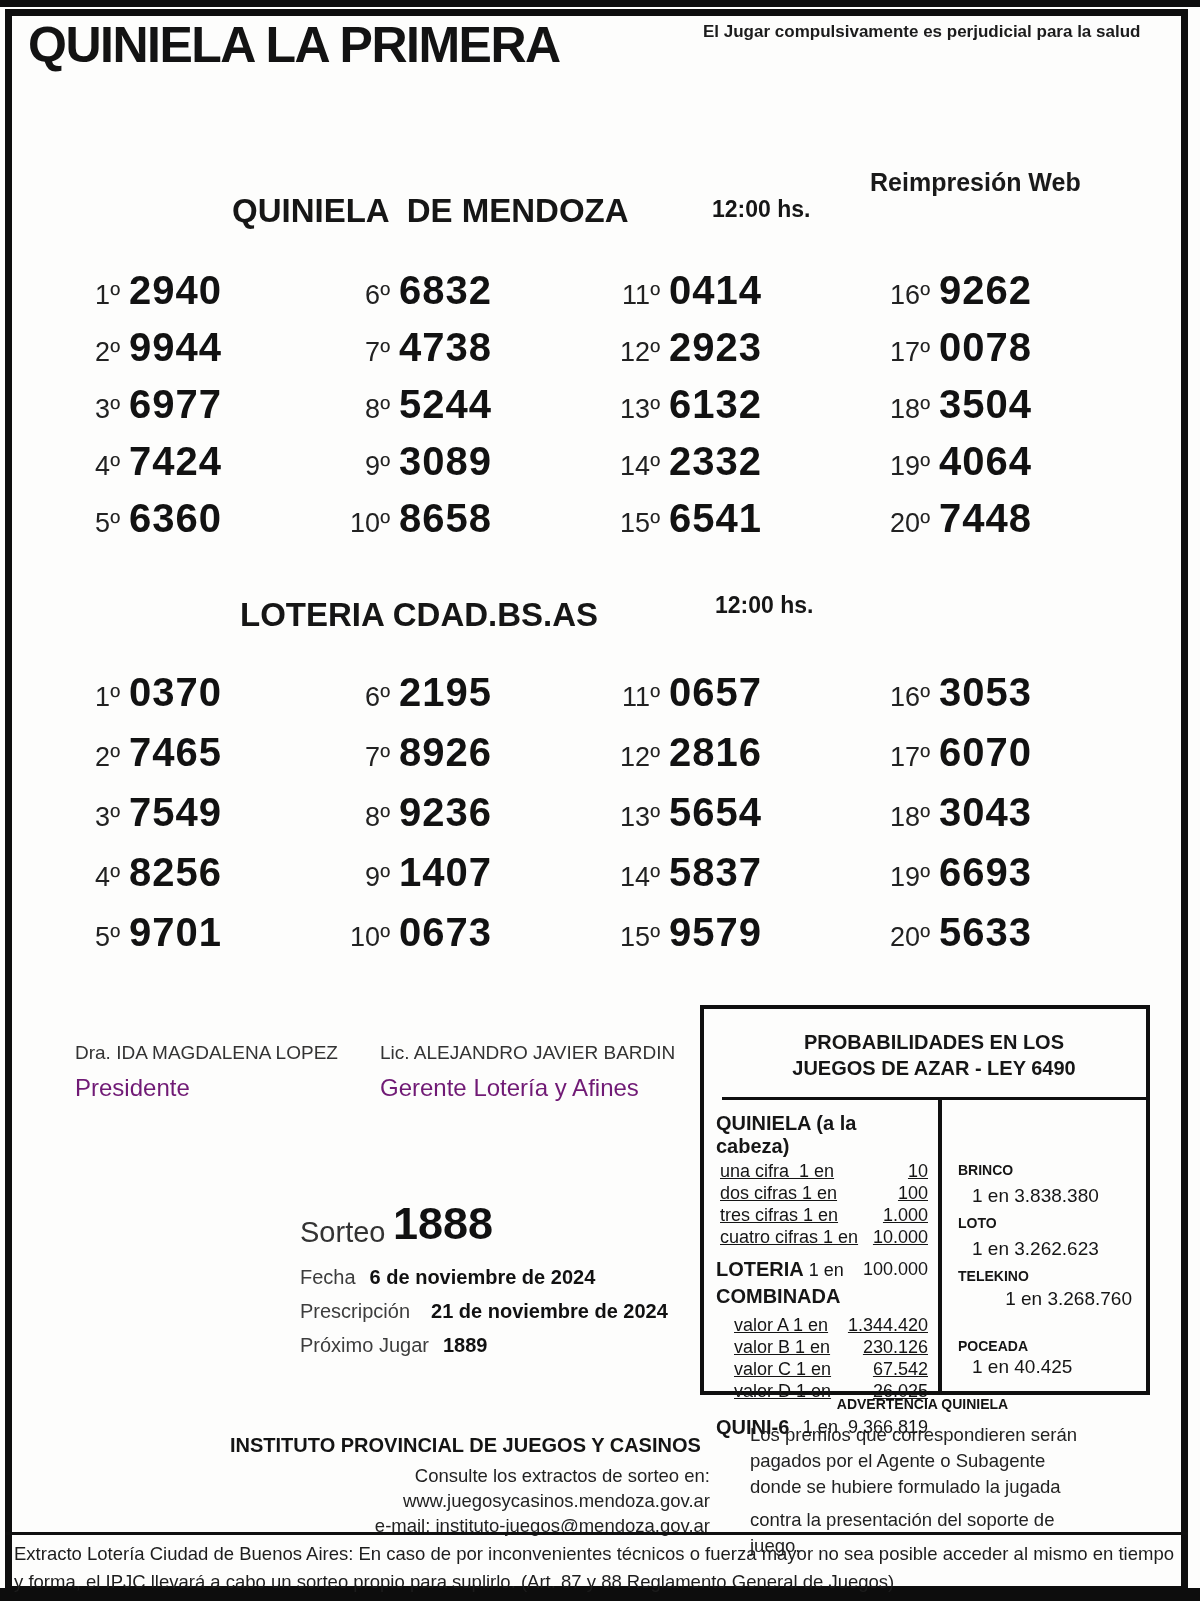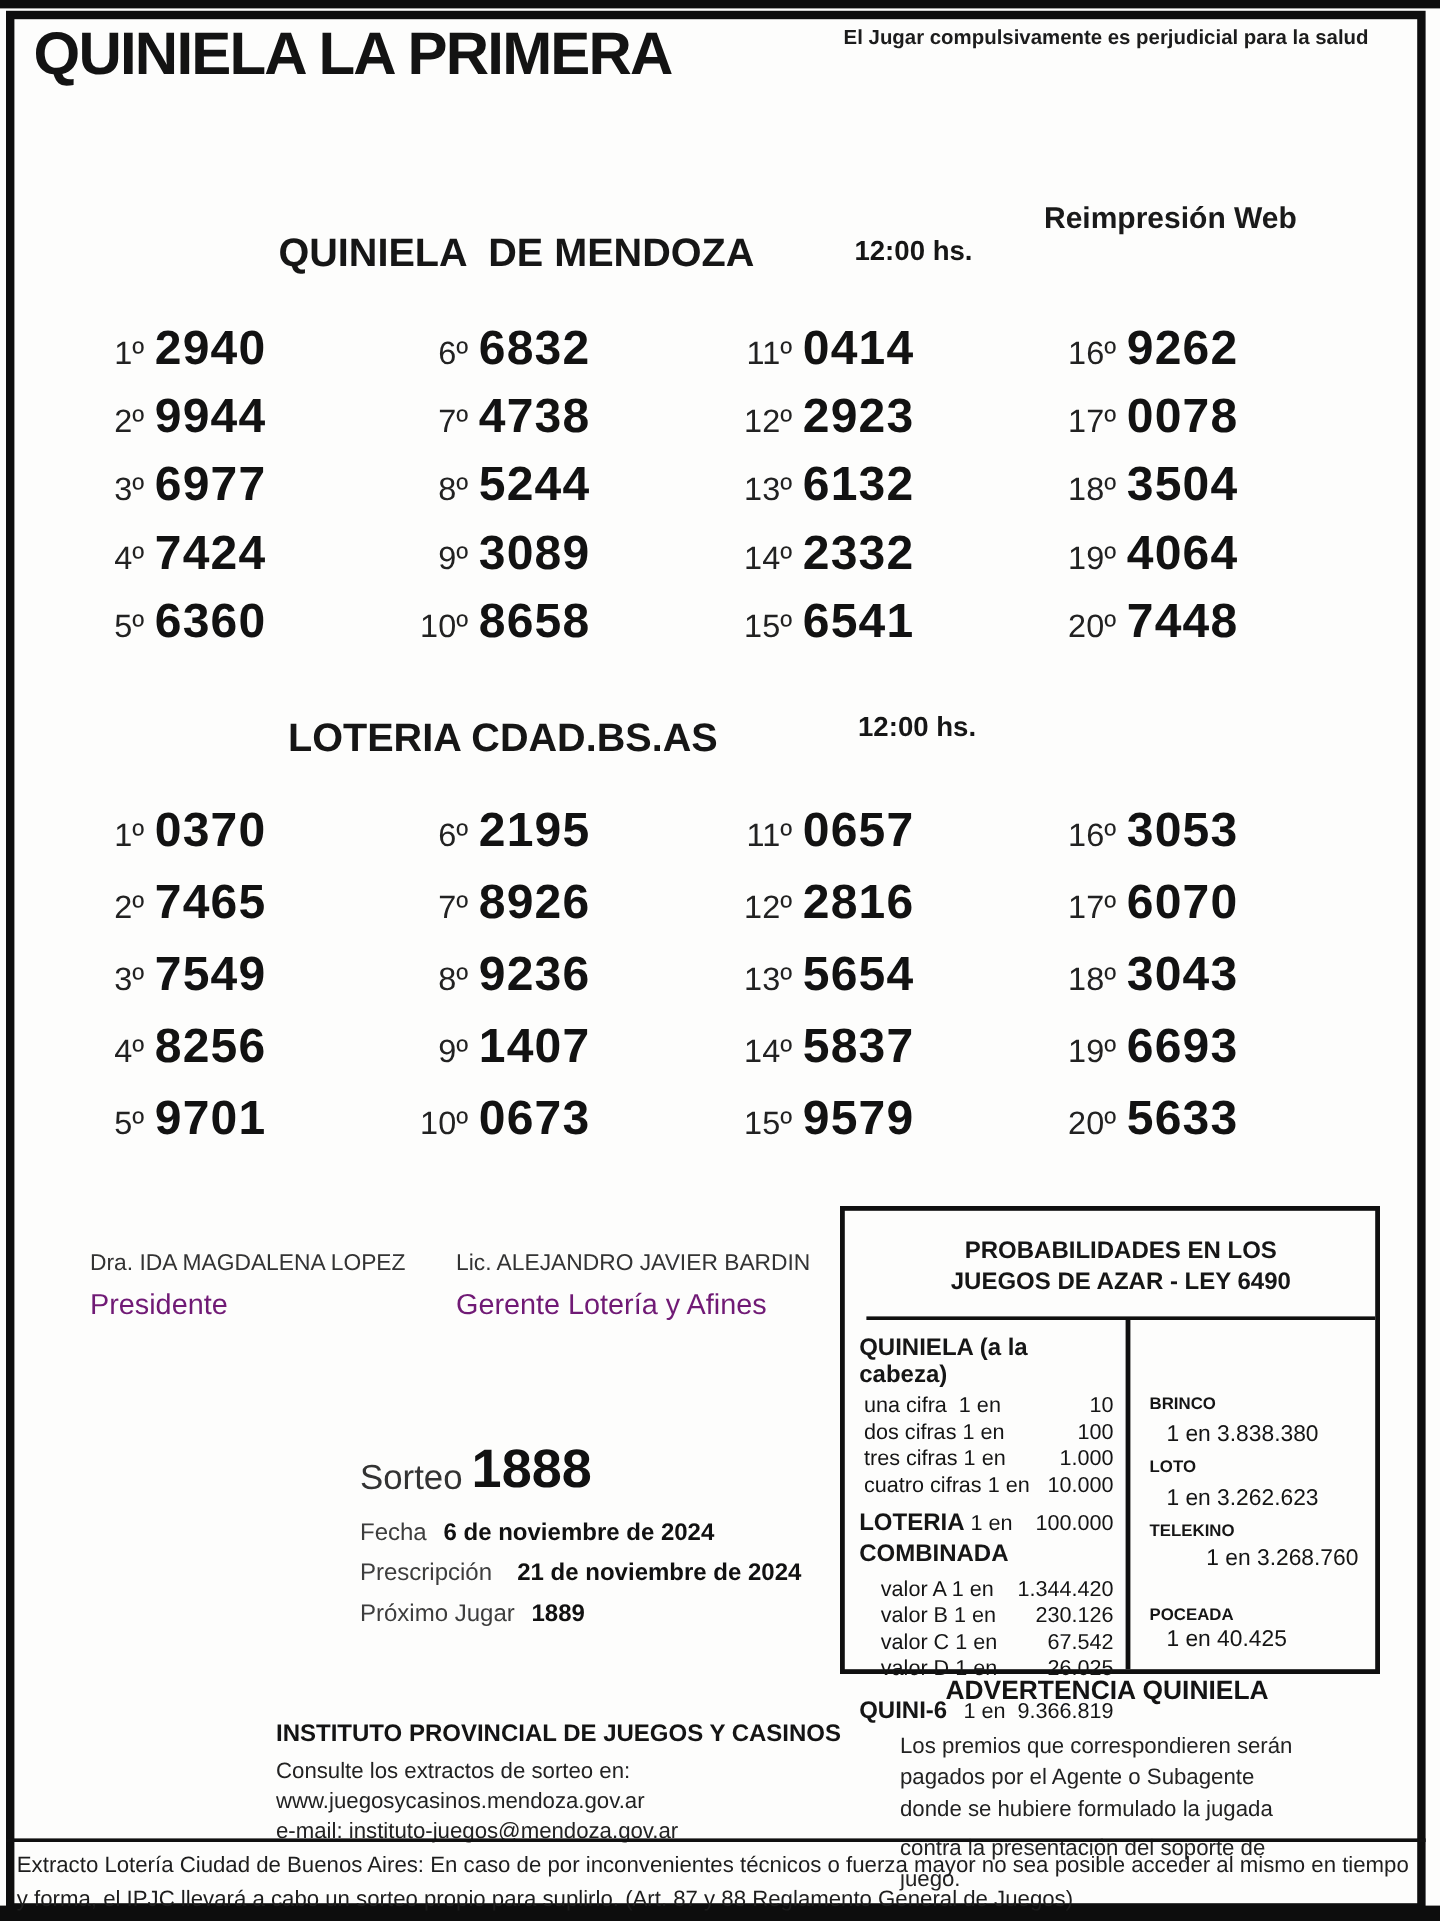--- a/index.html
+++ b/index.html
@@ -33,48 +33,48 @@
 
   .official-name{font-size:19px;color:#333;}
   .official-role{font-size:24px;color:#701a75;}
 
   .prob-box{left:700px;top:1005px;width:450px;height:390px;border:4px solid #101010;box-sizing:border-box;display:flex;flex-direction:column;}
   .prob-head{border-bottom:3px solid #101010;padding:20px 10px 16px 10px;text-align:center;font-size:20px;font-weight:bold;line-height:26px;color:#161616;margin-left:18px;}
   .prob-body{flex:1;display:flex;min-height:0;}
   .prob-left{width:238px;flex:none;border-right:4px solid #101010;box-sizing:border-box;padding:12px 10px 8px 12px;font-size:18px;}
   .prob-right{flex:1;padding:58px 14px 10px 16px;font-size:19px;}
   .odds-header{font-size:20px;font-weight:bold;margin-bottom:2px;color:#161616;}
-  .odds-row{display:flex;justify-content:space-between;line-height:22px;padding-left:4px;}
+  .odds-row{display:flex;justify-content:space-between;line-height:22px;padding-left:4px;text-decoration:underline;}
   .odds-row .lbl{white-space:pre;}
   .loteria-row,.quini6-row{display:flex;justify-content:space-between;font-size:18px;margin-top:10px;line-height:22px;}
   .loteria-row b,.quini6-row b{font-size:20px;}
   .combinada-header{font-size:20px;font-weight:bold;margin-top:4px;margin-bottom:6px;color:#161616;}
   .combinada .odds-row{padding-left:18px;}
   .quini6-row{margin-top:14px;}
   .game{margin-bottom:9px;}
   .game .gname{font-weight:bold;font-size:14px;display:inline-block;}
   .game .gval{display:inline-block;padding-left:14px;position:relative;top:5px;font-size:19px;}
   .game:nth-child(3) .gval{display:block;text-align:right;padding-left:0;top:0;margin-top:2px;}
   .game:nth-child(4){margin-top:24px;}
   .game:nth-child(4) .gval{top:0;}
 
   .sorteo-label{left:300px;top:1216px;font-size:29px;color:#333;}
   .sorteo-number{left:393px;top:1198px;font-size:45px;font-weight:bold;color:#111;}
   .info-row{display:flex;align-items:baseline;gap:14px;font-size:20px;}
   .info-row .ilbl{color:#3d3d3d;}
   .info-row .ival{font-weight:bold;color:#111;}
 
   .advert{left:750px;top:1396px;width:345px;}
-  .advert-title{text-align:center;font-weight:bold;font-size:22px;margin-bottom:20px;color:#141414;}
+  .advert-title{text-align:center;font-weight:bold;font-size:14px;margin-bottom:10px;color:#141414;}
   .advert-line{font-size:18.5px;line-height:26px;color:#222;}
   .advert-line:last-child{margin-top:7px;}
 
   .institute{left:230px;top:1434px;width:480px;}
   .inst-name{font-size:20px;font-weight:bold;color:#141414;margin-bottom:6px;}
-  .inst-line{font-size:18.5px;line-height:25px;color:#222;}
+  .inst-line{font-size:18.5px;line-height:25px;color:#222;text-align:right;}
 
   .footer-sep{left:5px;right:12px;top:1532px;height:3px;background:#101010;}
   .footer-note{left:14px;top:1540px;width:1168px;font-size:18.5px;line-height:28px;color:#1d1d1d;}
 </style>
 </head>
 <body>
 
 <div class="page">
   <div class="top-bar"></div>
   <div class="frame"></div>

